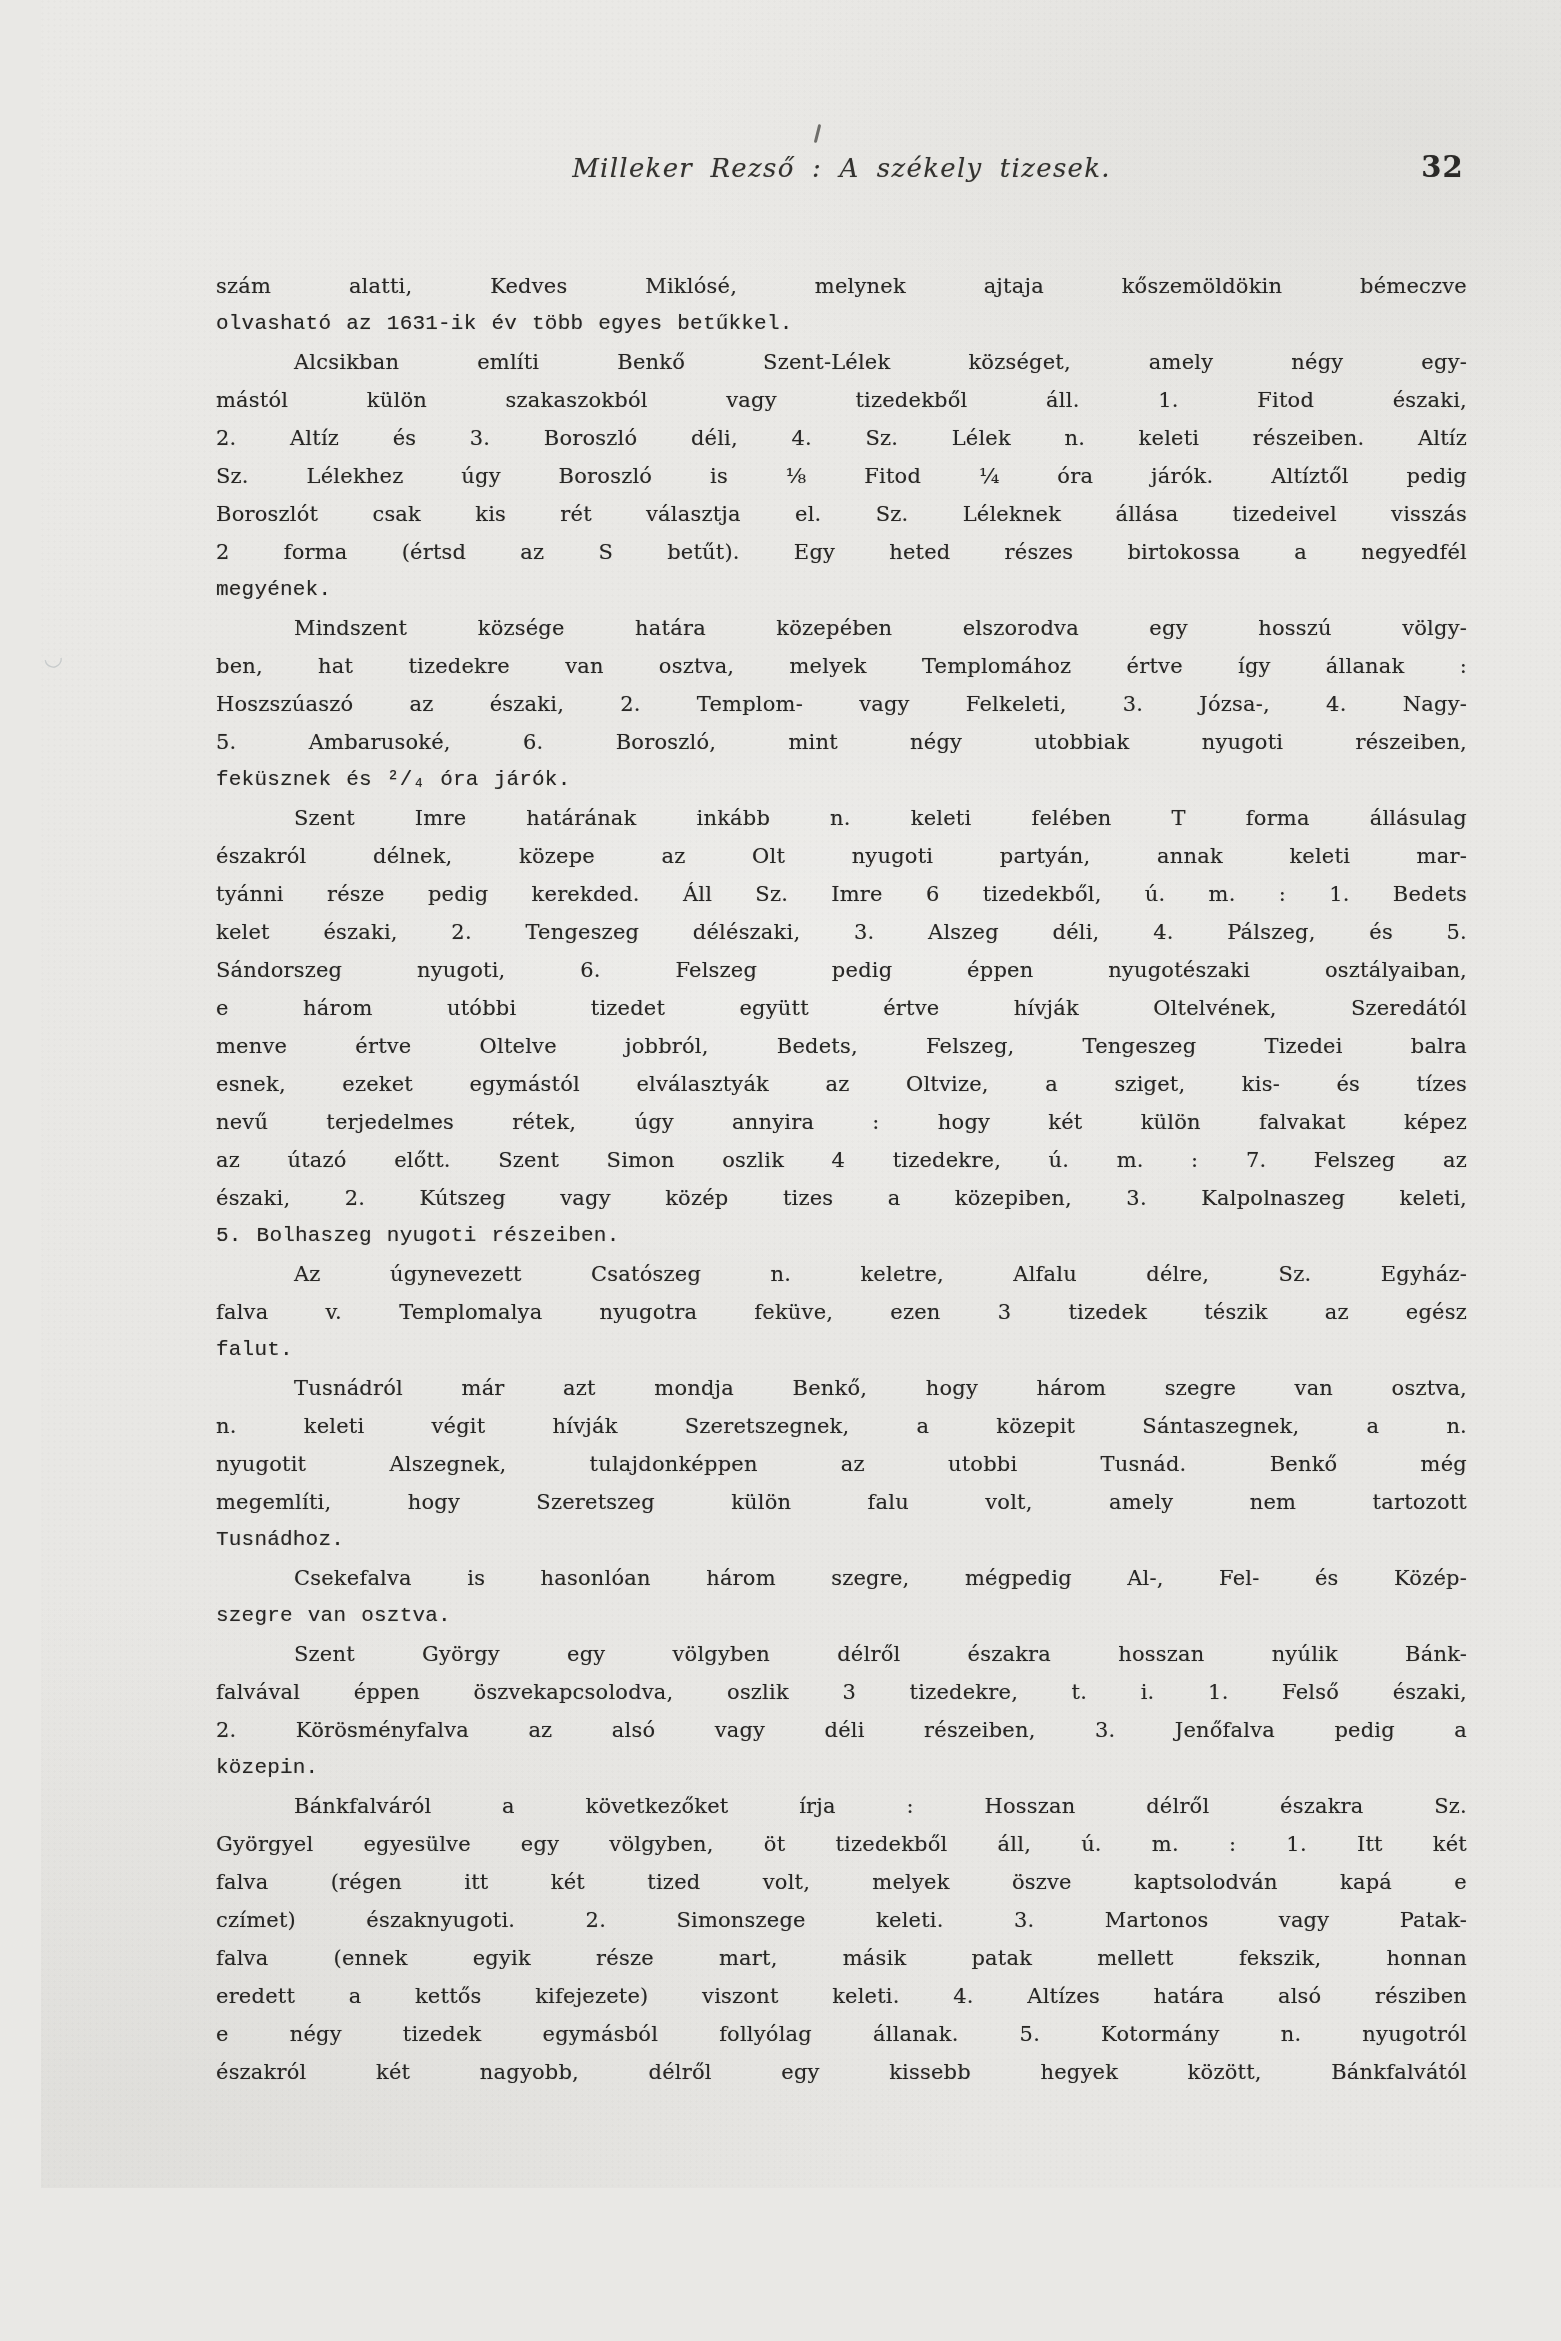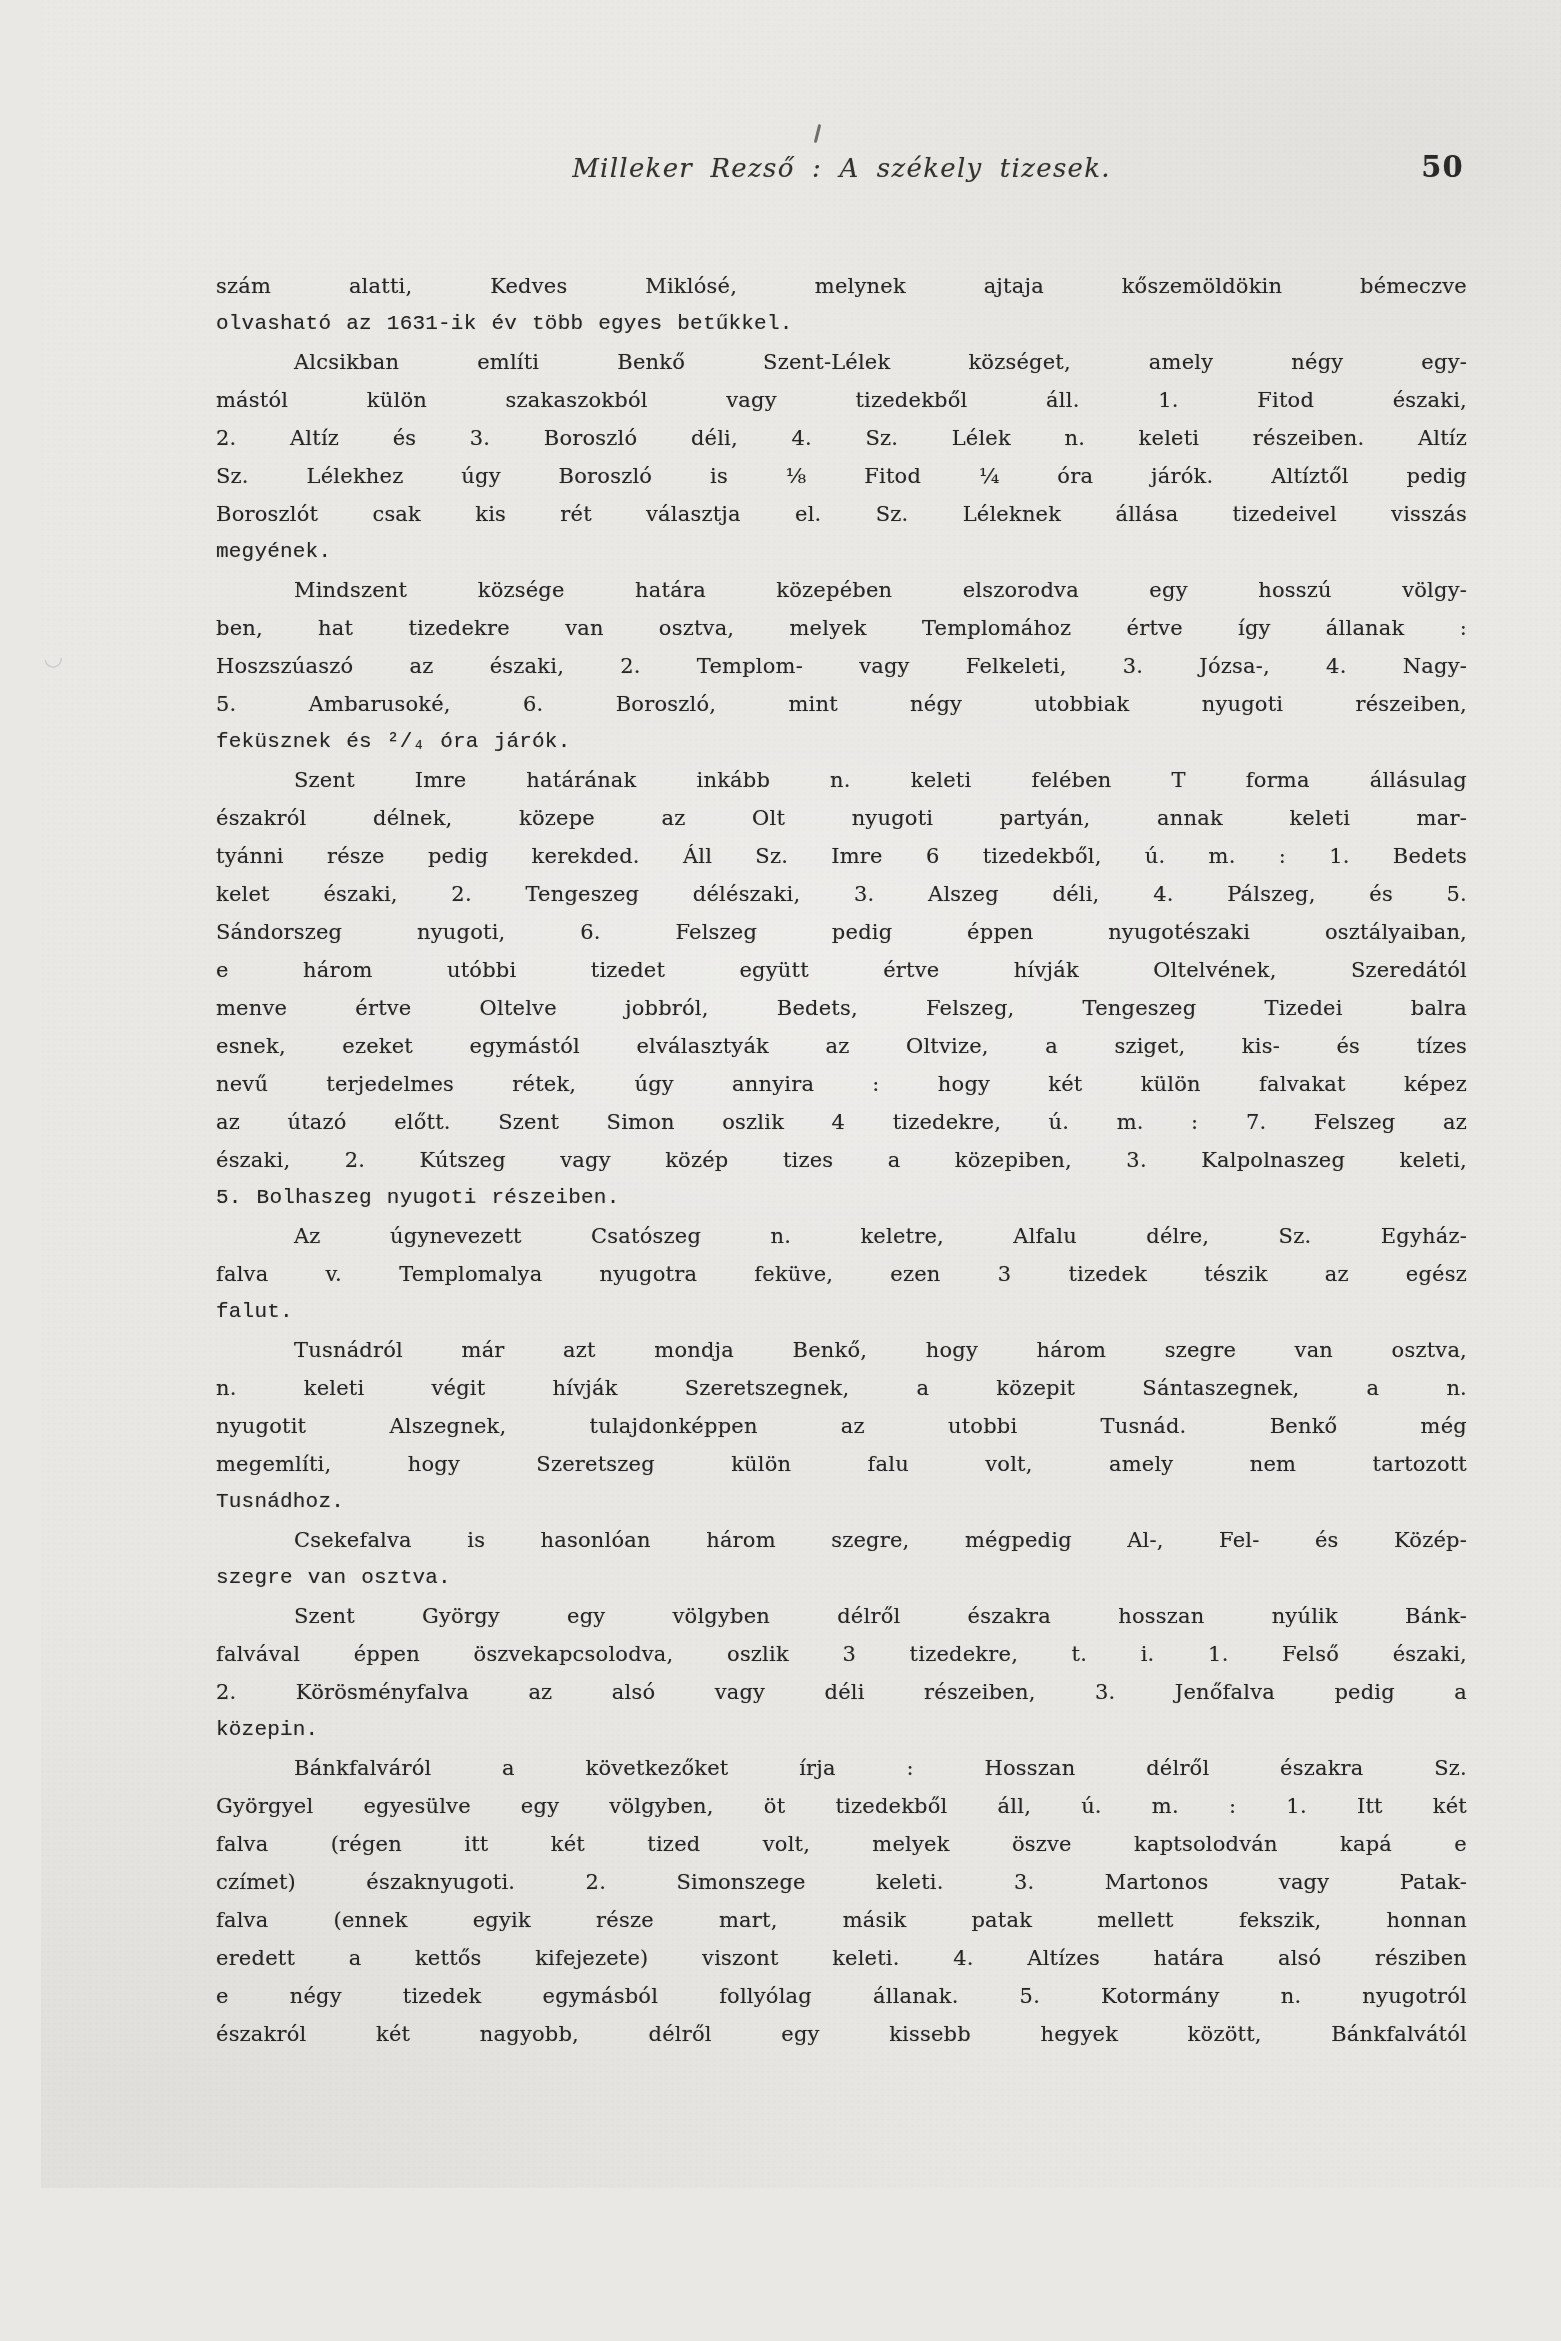--- a/index.html
+++ b/index.html
@@ -101,35 +101,36 @@
     font-family: Liberation Mono, monospace;
   }
 </style>
 </head>
 <body>
 
 <div class="page">
 
   <div class="running-head">
     <div class="head-title">Milleker Rezső : A székely tizesek.</div>
-    <div class="head-pagenum">50</div>
+    <div class="head-pagenum">32</div>
   </div>
 
   <div class="stray-mark"></div>
 
   <div class="margin-smudge">◡</div>
 
   <div class="body-text">
       <div class="line">szám alatti, Kedves Miklósé, melynek ajtaja kőszemöldökin bémeczve</div>
       <div class="line endline">olvasható az 1631-ik év több egyes betűkkel.</div>
       <div class="line indent">Alcsikban említi Benkő Szent-Lélek községet, amely négy egy-</div>
       <div class="line">mástól külön szakaszokból vagy tizedekből áll. 1. Fitod északi,</div>
       <div class="line">2. Altíz és 3. Boroszló déli, 4. Sz. Lélek n. keleti részeiben. Altíz</div>
       <div class="line">Sz. Lélekhez úgy Boroszló is ⅛ Fitod ¼ óra járók. Altíztől pedig</div>
       <div class="line">Boroszlót csak kis rét választja el. Sz. Léleknek állása tizedeivel visszás</div>
+      <div class="line">2 forma (értsd az S betűt). Egy heted részes birtokossa a negyedfél</div>
       <div class="line endline">megyének.</div>
       <div class="line indent">Mindszent községe határa közepében elszorodva egy hosszú völgy-</div>
       <div class="line">ben, hat tizedekre van osztva, melyek Templomához értve így állanak :</div>
       <div class="line">Hoszszúaszó az északi, 2. Templom- vagy Felkeleti, 3. Józsa-, 4. Nagy-</div>
       <div class="line">5. Ambarusoké, 6. Boroszló, mint négy utobbiak nyugoti részeiben,</div>
       <div class="line endline">feküsznek és ²/₄ óra járók.</div>
       <div class="line indent">Szent Imre határának inkább n. keleti felében T forma állásulag</div>
       <div class="line">északról délnek, közepe az Olt nyugoti partyán, annak keleti mar-</div>
       <div class="line">tyánni része pedig kerekded. Áll Sz. Imre 6 tizedekből, ú. m. : 1. Bedets</div>
       <div class="line">kelet északi, 2. Tengeszeg délészaki, 3. Alszeg déli, 4. Pálszeg, és 5.</div>

